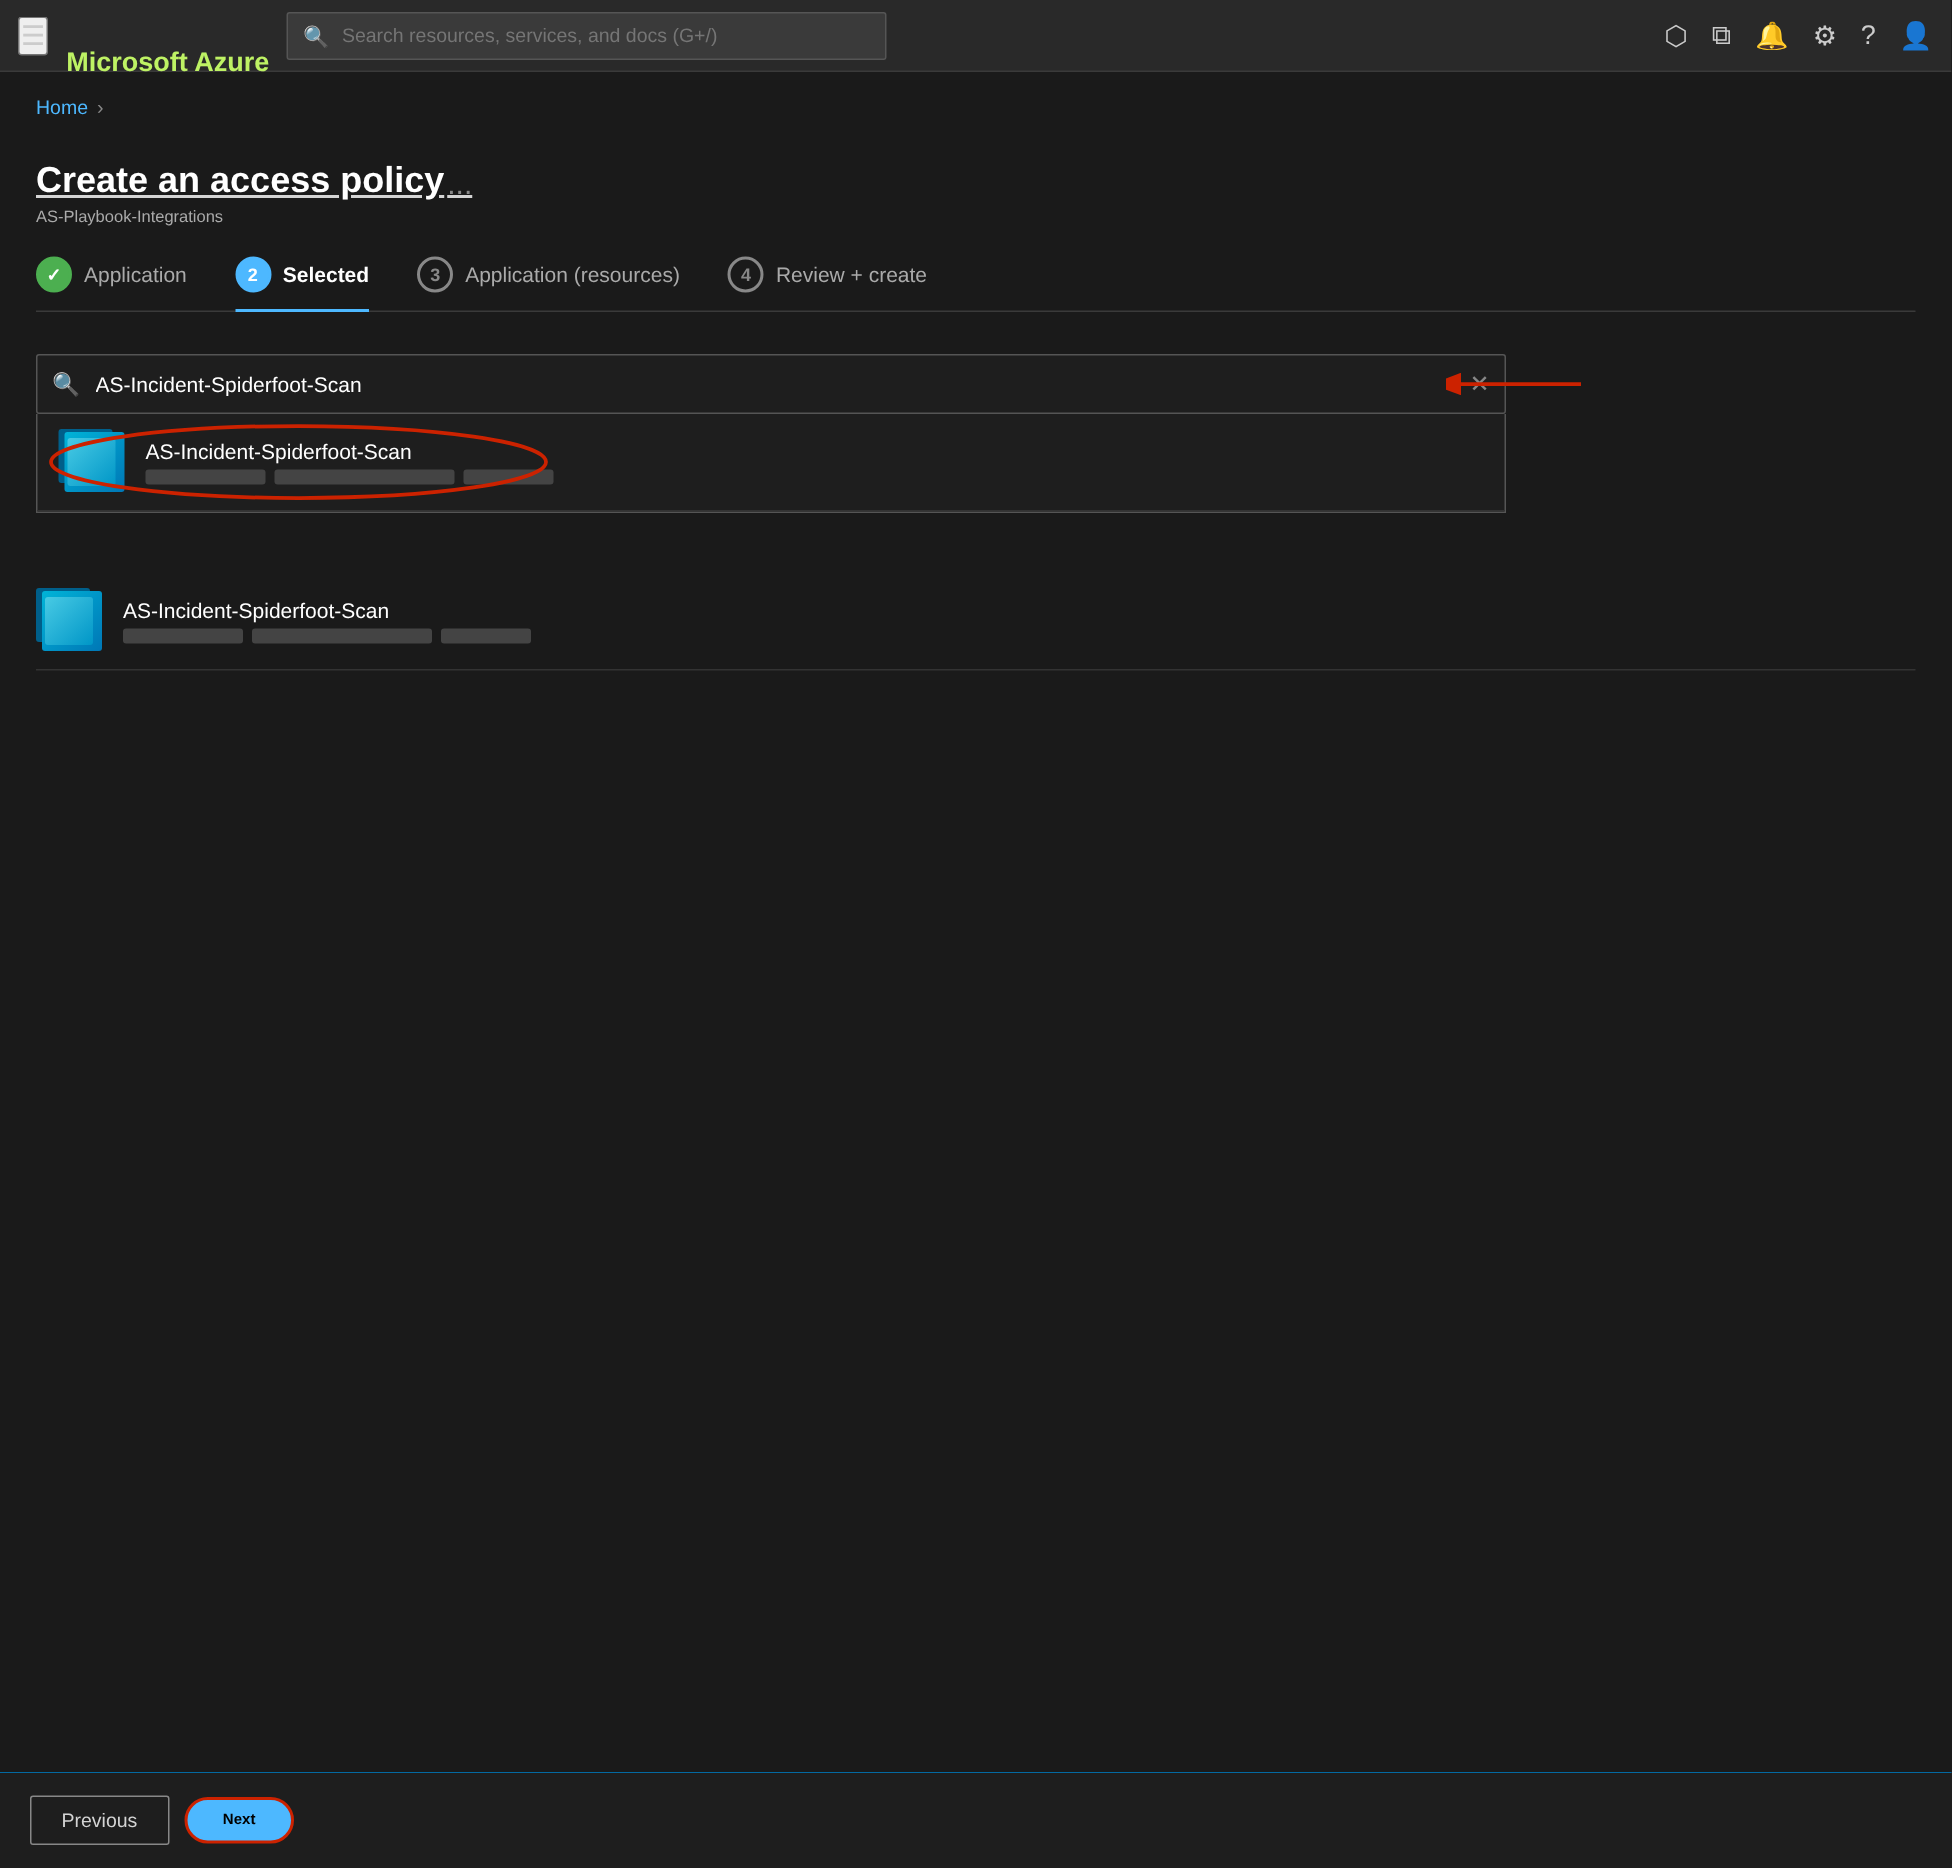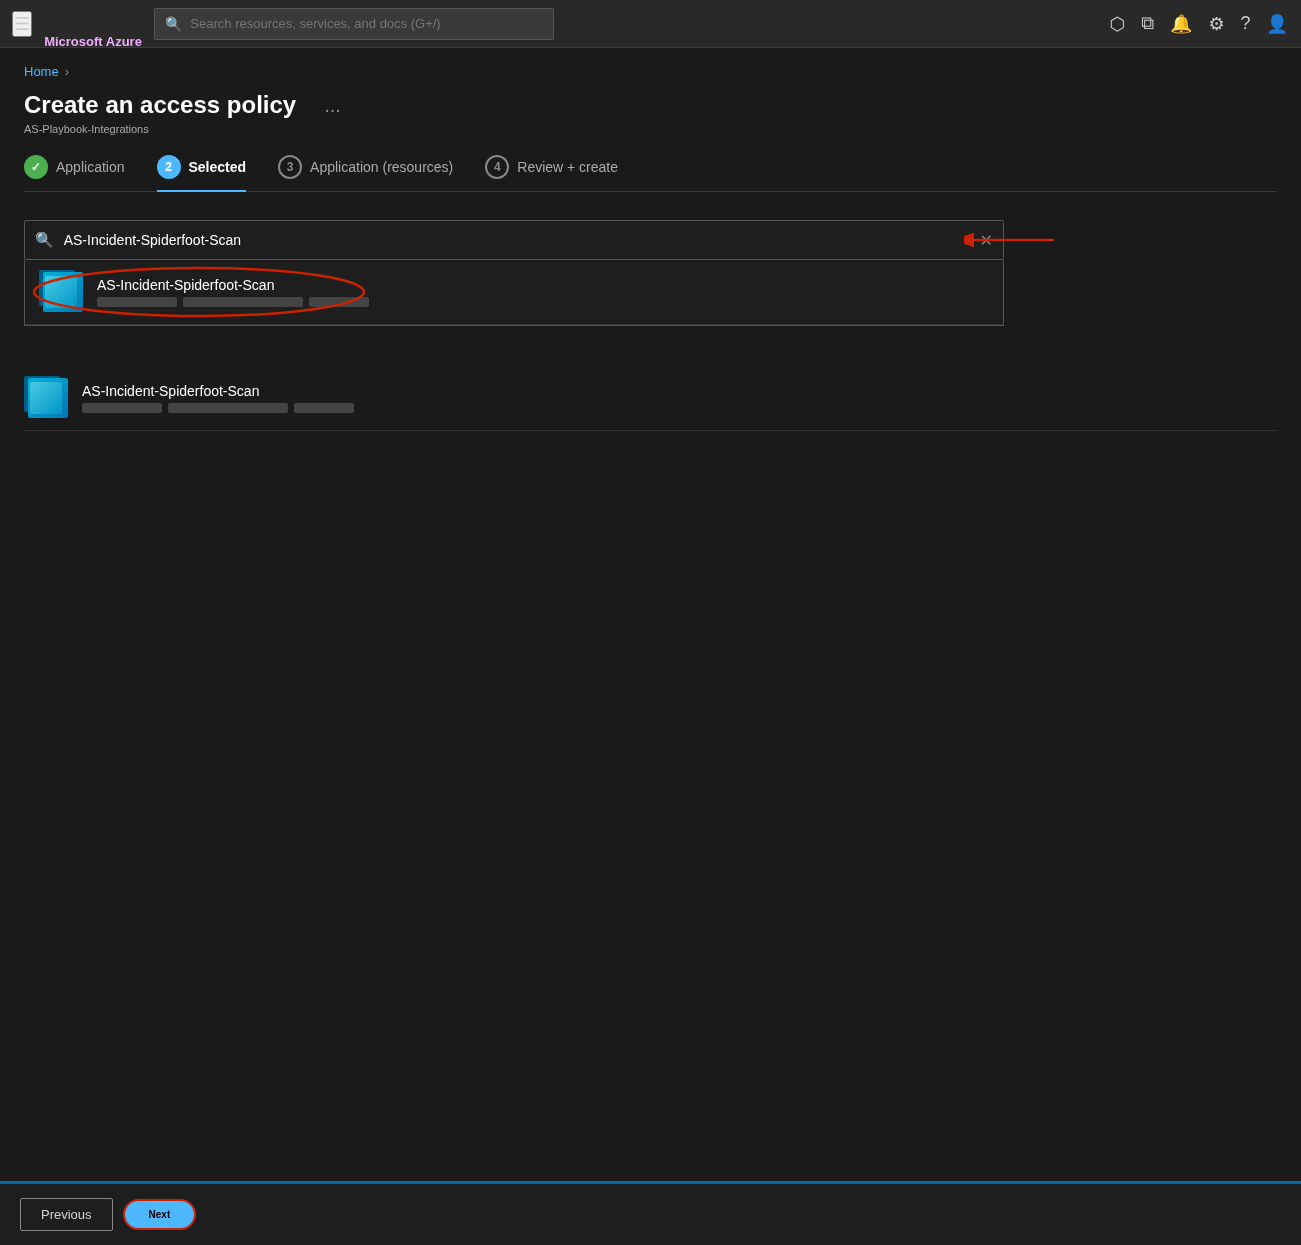--- a/index.html
+++ b/index.html
@@ -22,22 +22,22 @@
       padding: 0 12px;
       gap: 12px;
       border-bottom: 1px solid #3a3a3a;
     }
     .topbar-menu-icon {
       color: #ccc;
       font-size: 18px;
       cursor: pointer;
     }
     .topbar-brand {
-      color: #f0abfc;
-      font-size: 13px;
+      color: #bef264;
+      font-size: 18px;
       font-weight: 600;
       white-space: nowrap;
       margin-top: 36px;
     }
     .topbar-search {
       flex: 1;
       max-width: 400px;
       background: #3a3a3a;
       border: 1px solid #555;
       border-radius: 2px;
@@ -75,37 +75,38 @@
     
     .main {
       padding: 16px 24px;
     }
 
     
     .breadcrumb {
       display: flex;
       align-items: center;
       gap: 6px;
-      margin-bottom: 12px;
+      margin-bottom: 28px;
       font-size: 13px;
     }
     .breadcrumb-link {
       color: #4db8ff;
       cursor: pointer;
     }
     .breadcrumb-sep {
       color: #888;
     }
 
     
     .page-title-row {
       display: flex;
-      align-items: center;
-      gap: 28px;
+      align-items: flex-end;
+      gap: 2px;
       margin-bottom: 4px;
+      text-decoration: underline;
     }
     .page-title {
       color: #fff;
       font-size: 24px;
       font-weight: 600;
     }
     .page-title-ellipsis {
       color: #888;
       font-size: 20px;
       cursor: pointer;
@@ -319,21 +320,21 @@
       gap: 6px;
     }
 
     
     .bottom-bar {
       position: fixed;
       bottom: 0;
       left: 0;
       right: 0;
       background: #1e1e1e;
-      border-top: 3px solid #0369a1;
+      border-top: 1px solid #0369a1;
       padding: 14px 20px;
       display: flex;
       gap: 10px;
       align-items: center;
       height: 64px;
     }
     .btn-previous {
       background: #1e1e1e;
       border: 1px solid #888;
       color: #d4d4d4;

